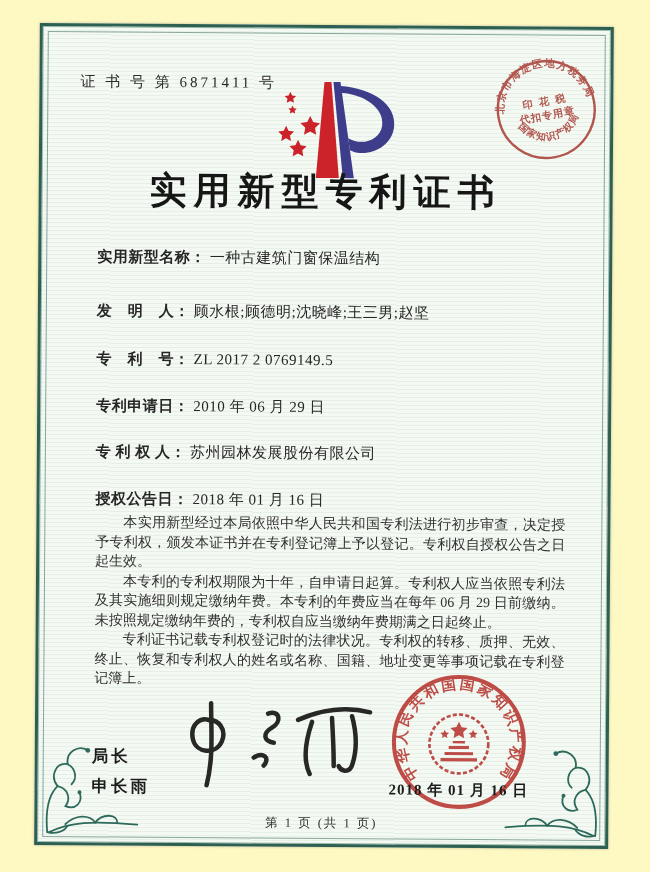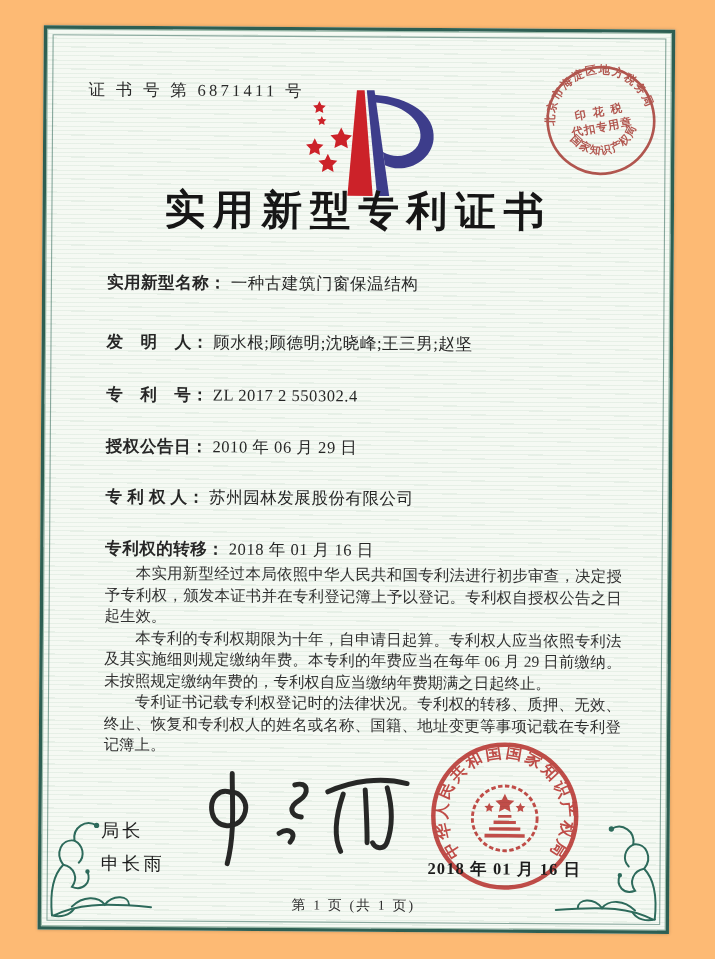--- a/index.html
+++ b/index.html
@@ -1,20 +1,20 @@
 <!DOCTYPE html>
 <html><head>
 <meta charset="utf-8">
 <style>
   html,body{margin:0;padding:0;}
   body{
     width:650px;height:872px;background:#fefefe;overflow:hidden;
     font-family:"Liberation Serif","DejaVu Serif",serif;
   }
-  .photo{position:relative;width:650px;height:872px;background:#fdba74;}
+  .photo{position:relative;width:650px;height:872px;background:#fef9c3;}
   .certificate{
     position:absolute;left:37px;top:25px;width:568px;height:816px;
     background:
       repeating-linear-gradient(180deg, rgba(130,175,145,.13) 0 1px, rgba(255,255,255,0) 1px 4px),
       #f5f9f3;
     border:3px solid #2d5f53;
     box-shadow:0 0 3px rgba(0,0,0,.25), inset 0 0 0 1px #9dbcab;
     transform:rotate(.4deg);
   }
   .certificate::after{
@@ -31,21 +31,21 @@
   .field-row{position:absolute;left:56px;font-size:15px;color:#262626;white-space:nowrap;}
   .field-row .lab{letter-spacing:.5px;font-weight:bold;}
   .field-row .val{margin-left:4px;letter-spacing:.5px;}
   .r0{top:221px}.r1{top:275px}.r2{top:323px}.r3{top:370px}.r4{top:416px}.r5{top:463px}
   .legal{
     position:absolute;left:56px;top:486px;width:470px;
     font-size:14px;line-height:19.5px;color:#303030;text-align:justify;
   }
   .legal p{margin:0;text-indent:2em;}
   .officer{position:absolute;left:54px;top:714px;font-family:"Liberation Sans","DejaVu Sans",sans-serif;color:#1d1d1d;}
-  .officer div{font-size:16.5px;letter-spacing:3px;line-height:30px;font-weight:400;}
+  .officer div{font-size:16.5px;letter-spacing:3px;line-height:30px;font-weight:700;}
   .signature{position:absolute;left:128px;top:668px;width:215px;height:105px;mix-blend-mode:multiply;}
   .stamp{position:absolute;left:450px;top:26px;width:108px;height:108px;transform:rotate(-11deg);mix-blend-mode:multiply;opacity:.88;}
   .seal{position:absolute;left:352px;top:644px;width:138px;height:138px;mix-blend-mode:multiply;opacity:.92;}
   .seal-date{
     position:absolute;left:345px;top:752px;width:152px;text-align:center;
     font-size:15px;font-weight:bold;color:#1c1c1c;letter-spacing:1px;white-space:nowrap;
   }
   .footer{
     position:absolute;left:0;top:787px;width:100%;text-align:center;
     font-size:12.5px;color:#2e2e2e;letter-spacing:2px;
@@ -95,30 +95,30 @@
 
     <div class="title">实用新型专利证书</div>
 
     <div class="field-row r0">
       <span class="lab">实用新型名称：</span><span class="val">一种古建筑门窗保温结构</span>
     </div>
     <div class="field-row r1">
       <span class="lab">发　明　人：</span><span class="val">顾水根;顾德明;沈晓峰;王三男;赵坚</span>
     </div>
     <div class="field-row r2">
-      <span class="lab">专　利　号：</span><span class="val">ZL 2017 2 550302.4</span>
+      <span class="lab">专　利　号：</span><span class="val">ZL 2017 2 0769149.5</span>
     </div>
     <div class="field-row r3">
-      <span class="lab">授权公告日：</span><span class="val">2010 年 06 月 29 日</span>
+      <span class="lab">专利申请日：</span><span class="val">2010 年 06 月 29 日</span>
     </div>
     <div class="field-row r4">
       <span class="lab">专 利 权 人：</span><span class="val">苏州园林发展股份有限公司</span>
     </div>
     <div class="field-row r5">
-      <span class="lab">专利权的转移：</span><span class="val">2018 年 01 月 16 日</span>
+      <span class="lab">授权公告日：</span><span class="val">2018 年 01 月 16 日</span>
     </div>
 
     <div class="legal">
       <p>本实用新型经过本局依照中华人民共和国专利法进行初步审查，决定授予专利权，颁发本证书并在专利登记簿上予以登记。专利权自授权公告之日起生效。</p>
       <p>本专利的专利权期限为十年，自申请日起算。专利权人应当依照专利法及其实施细则规定缴纳年费。本专利的年费应当在每年 06 月 29 日前缴纳。未按照规定缴纳年费的，专利权自应当缴纳年费期满之日起终止。</p>
       <p>专利证书记载专利权登记时的法律状况。专利权的转移、质押、无效、终止、恢复和专利权人的姓名或名称、国籍、地址变更等事项记载在专利登记簿上。</p>
     </div>
 
     <div class="officer">
       <div>局长</div>

